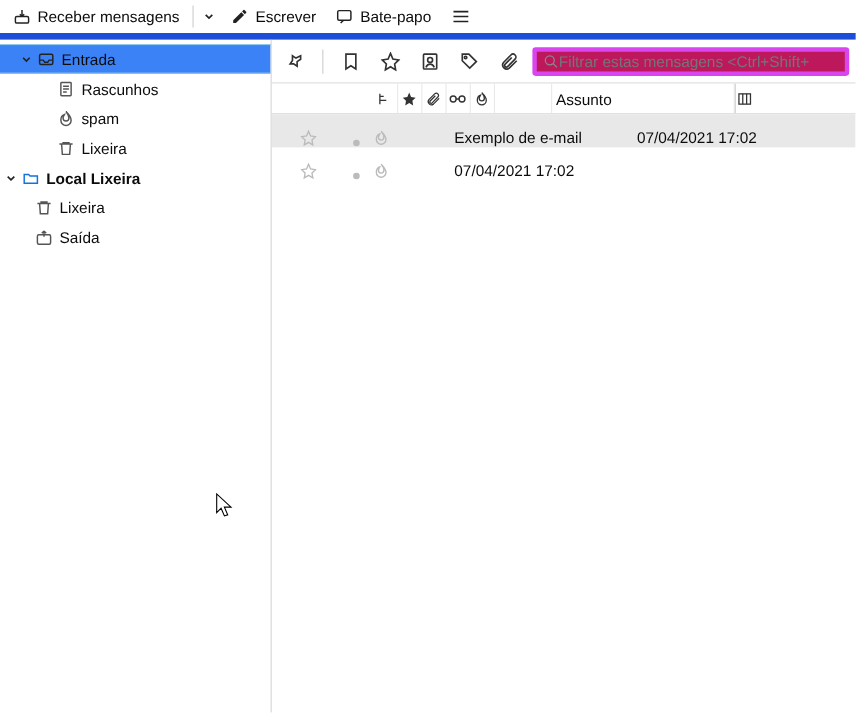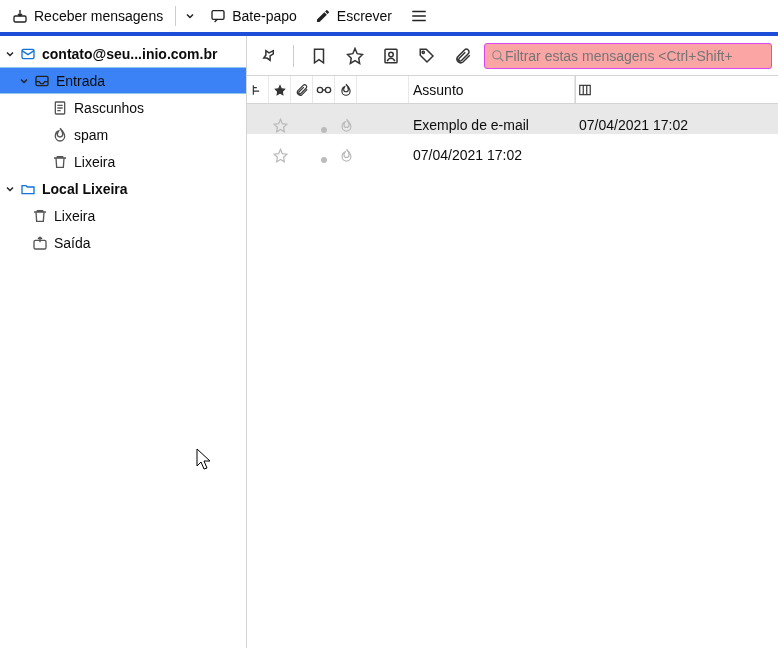--- a/index.html
+++ b/index.html
@@ -1,42 +1,42 @@
 <!DOCTYPE html>
 <html><head>
 <meta charset="utf-8">
 <style>
 * { margin: 0; padding: 0; box-sizing: border-box; font-family: -apple-system, BlinkMacSystemFont, "Segoe UI", Arial, sans-serif; font-size: 14px; }
 body { background: #fff; color: #0c0c0d; width: 778px; height: 648px; overflow: hidden; display: flex; flex-direction: column; }
 
-.toolbar { height: 36px; border-bottom: 4px solid #1d4ed8; display: flex; align-items: center; padding: 0 4px; gap: 2px; }
+.toolbar { height: 36px; border-bottom: 6px solid #1d4ed8; display: flex; align-items: center; padding: 0 4px; gap: 2px; }
 .tb-btn { display: flex; align-items: center; gap: 6px; padding: 4px 8px; border-radius: 3px; cursor: pointer; }
 .tb-sep { width: 1px; height: 20px; background: #ccc; margin: 0 2px; }
 .search-box { flex: 1; margin: 0 8px; border: 1px solid #c0c0c0; border-radius: 3px; height: 26px; display: flex; align-items: center; padding: 0 6px; color: #777; background: #fff; }
 .search-box input { border: none; outline: none; flex: 1; font-size: 14px; background: transparent; }
 .hamburger { padding: 6px 8px; cursor: pointer; }
 
 .main { flex: 1; display: flex; overflow: hidden; }
 .sidebar { width: 247px; border-right: 1px solid #d4d4d4; padding-top: 4px; overflow: hidden; }
 .folder-row { display: flex; align-items: center; height: 27px; padding-left: 4px; cursor: pointer; gap: 4px; white-space: nowrap; }
 .folder-row.selected { background: #3b82f6; border: 1px solid #90c7e8; border-left: none; border-right: none; }
 .folder-row.level1 { padding-left: 18px; }
 .folder-row.level2 { padding-left: 52px; }
 .folder-row .label { margin-left: 2px; }
 .bold { font-weight: 700; }
 .chevron { width: 12px; display: inline-flex; justify-content: center; }
 
 .content { flex: 1; display: flex; flex-direction: column; overflow: hidden; }
 .filterbar { height: 40px; border-bottom: 1px solid #d4d4d4; display: flex; align-items: center; padding: 0 6px; gap: 6px; }
 .filterbar .ico { padding: 4px 6px; cursor: pointer; color: #333; }
 .filterbar .vsep { width: 1px; height: 22px; background: #ccc; margin: 0 4px; }
-.filter-input { flex: 1; border: 1px solid #d946ef; border-radius: 3px; height: 26px; display: flex; align-items: center; padding: 0 6px; color: #777; background: #fca5a5; }
+.filter-input { flex: 1; border: 4px solid #d946ef; border-radius: 3px; height: 26px; display: flex; align-items: center; padding: 0 6px; color: #777; background: #be185d; }
 .filter-input input { border: none; outline: none; flex: 1; font-size: 14px; background: transparent; }
 
-.colheader { height: 28px; border-bottom: 1px solid #d4d4d4; display: flex; align-items: center; background: #fff; }
+.colheader { height: 28px; border-bottom: 1px solid #d4d4d4; display: flex; align-items: center; background: #fff; justify-content: center; }
 .colheader .mini { width: 22px; display: flex; justify-content: center; color: #333; }
 .colheader .subject { flex: 0 0 166px; padding-left: 4px; }
 .colheader .date { flex: 1; padding-left: 4px; display: flex; align-items: center; }
 .colheader .date .sort { margin-left: auto; margin-right: 6px; }
 .colheader .picker { width: 18px; display: flex; justify-content: center; border-left: 1px solid #d4d4d4; height: 100%; align-items: center; }
 .colheader > div { border-right: 1px solid #e8e8e8; height: 100%; display: flex; align-items: center; }
 .colheader > div:last-child { border-right: none; }
 
 .rows { flex: 1; overflow: auto; }
 .msg-row { height: 30px; display: flex; align-items: flex-end; border-bottom: 1px solid transparent; }
@@ -62,92 +62,80 @@
       </svg>
     <span>Receber mensagens</span>
   </div>
   <div class="tb-sep"></div>
   <div class="tb-btn" style="padding:4px 4px;">
     <svg width="12" height="12" viewBox="0 0 24 24" fill="none" stroke="#222" stroke-width="3">
         <path d="M6 9l6 6 6-6"></path>
       </svg>
   </div>
   <div class="tb-btn">
+    <svg width="16" height="16" viewBox="0 0 24 24" fill="#222">
+        <path d="M3 17.25V21h3.75L17.81 9.94l-3.75-3.75L3 17.25zM20.71 7.04a1 1 0 000-1.41l-2.34-2.34a1 1 0 00-1.41 0l-1.83 1.83 3.75 3.75 1.83-1.83z"></path>
+      </svg>
+    <span>Escrever</span>
+  </div>
+  <div class="tb-btn">
     <svg width="16" height="16" viewBox="0 0 24 24" fill="none" stroke="#222" stroke-width="2">
         <rect x="3" y="4" width="18" height="13" rx="2"></rect>
         <path d="M7 21l4-4"></path>
       </svg>
     <span>Bate-papo</span>
   </div>
-  <div class="tb-btn">
-    <svg width="16" height="16" viewBox="0 0 24 24" fill="#222">
-        <path d="M3 17.25V21h3.75L17.81 9.94l-3.75-3.75L3 17.25zM20.71 7.04a1 1 0 000-1.41l-2.34-2.34a1 1 0 00-1.41 0l-1.83 1.83 3.75 3.75 1.83-1.83z"></path>
-      </svg>
-    <span>Escrever</span>
-  </div>
   <div class="hamburger">
     <svg width="18" height="18" viewBox="0 0 24 24" fill="none" stroke="#222" stroke-width="2">
         <path d="M3 6h18M3 12h18M3 18h18"></path>
       </svg>
   </div>
 </div>
 
 <div class="main">
 
   <div class="sidebar">
+    <div class="folder-row level1 selected">
+      <span class="chevron">
+          <svg width="12" height="12" viewBox="0 0 24 24" fill="none" stroke="#222" stroke-width="3">
+            <path d="M6 9l6 6 6-6"></path>
+          </svg>
+        </span>
+      <svg width="16" height="16" viewBox="0 0 24 24" fill="none" stroke="#222" stroke-width="2">
+          <rect x="3" y="5" width="18" height="14" rx="2"></rect>
+          <path d="M3 13h5l2 3h4l2-3h5"></path>
+        </svg>
+      <span class="label">Entrada</span>
+    </div>
+    <div class="folder-row level2">
+      <svg width="16" height="16" viewBox="0 0 24 24" fill="none" stroke="#555" stroke-width="2">
+          <rect x="5" y="3" width="14" height="18" rx="1"></rect>
+          <path d="M8 8h8M8 12h8M8 16h5"></path>
+        </svg>
+      <span class="label">Rascunhos</span>
+    </div>
+    <div class="folder-row level2">
+      <svg width="16" height="16" viewBox="0 0 24 24" fill="none" stroke="#555" stroke-width="2">
+          <path d="M12 2s4 5 4 9a4 4 0 01-8 0c0-2 1-3 2-5-3 1-5 4-5 8a7 7 0 0014 0c0-5-7-12-7-12z"></path>
+        </svg>
+      <span class="label">spam</span>
+    </div>
+    <div class="folder-row level2">
+      <svg width="16" height="16" viewBox="0 0 24 24" fill="none" stroke="#555" stroke-width="2">
+          <path d="M3 6h18M8 6V4h8v2M6 6l1 14h10l1-14"></path>
+        </svg>
+      <span class="label">Lixeira</span>
+    </div>
     <div class="folder-row">
       <span class="chevron">
           <svg width="12" height="12" viewBox="0 0 24 24" fill="none" stroke="#222" stroke-width="3">
             <path d="M6 9l6 6 6-6"></path>
           </svg>
         </span>
       <svg width="16" height="16" viewBox="0 0 24 24" fill="none" stroke="#1373d9" stroke-width="2">
-          <rect x="3" y="5" width="18" height="14" rx="2"></rect>
-          <path d="M3 7l9 6 9-6"></path>
-        </svg>
-      <span class="label bold">contato@seu...inio.com.br</span>
-    </div>
-    <div class="folder-row level1 selected">
-      <span class="chevron">
-          <svg width="12" height="12" viewBox="0 0 24 24" fill="none" stroke="#222" stroke-width="3">
-            <path d="M6 9l6 6 6-6"></path>
-          </svg>
-        </span>
-      <svg width="16" height="16" viewBox="0 0 24 24" fill="none" stroke="#222" stroke-width="2">
-          <rect x="3" y="5" width="18" height="14" rx="2"></rect>
-          <path d="M3 13h5l2 3h4l2-3h5"></path>
-        </svg>
-      <span class="label">Entrada</span>
-    </div>
-    <div class="folder-row level2">
-      <svg width="16" height="16" viewBox="0 0 24 24" fill="none" stroke="#555" stroke-width="2">
-          <rect x="5" y="3" width="14" height="18" rx="1"></rect>
-          <path d="M8 8h8M8 12h8M8 16h5"></path>
-        </svg>
-      <span class="label">Rascunhos</span>
-    </div>
-    <div class="folder-row level2">
-      <svg width="16" height="16" viewBox="0 0 24 24" fill="none" stroke="#555" stroke-width="2">
-          <path d="M12 2s4 5 4 9a4 4 0 01-8 0c0-2 1-3 2-5-3 1-5 4-5 8a7 7 0 0014 0c0-5-7-12-7-12z"></path>
-        </svg>
-      <span class="label">spam</span>
-    </div>
-    <div class="folder-row level2">
-      <svg width="16" height="16" viewBox="0 0 24 24" fill="none" stroke="#555" stroke-width="2">
-          <path d="M3 6h18M8 6V4h8v2M6 6l1 14h10l1-14"></path>
-        </svg>
-      <span class="label">Lixeira</span>
-    </div>
-    <div class="folder-row">
-      <span class="chevron">
-          <svg width="12" height="12" viewBox="0 0 24 24" fill="none" stroke="#222" stroke-width="3">
-            <path d="M6 9l6 6 6-6"></path>
-          </svg>
-        </span>
-      <svg width="16" height="16" viewBox="0 0 24 24" fill="none" stroke="#1373d9" stroke-width="2">
           <path d="M3 7h6l2 2h10v10H3z"></path>
         </svg>
       <span class="label bold">Local Lixeira</span>
     </div>
     <div class="folder-row level2" style="padding-left:32px;">
       <svg width="16" height="16" viewBox="0 0 24 24" fill="none" stroke="#555" stroke-width="2">
           <path d="M3 6h18M8 6V4h8v2M6 6l1 14h10l1-14"></path>
         </svg>
       <span class="label">Lixeira</span>
     </div>

